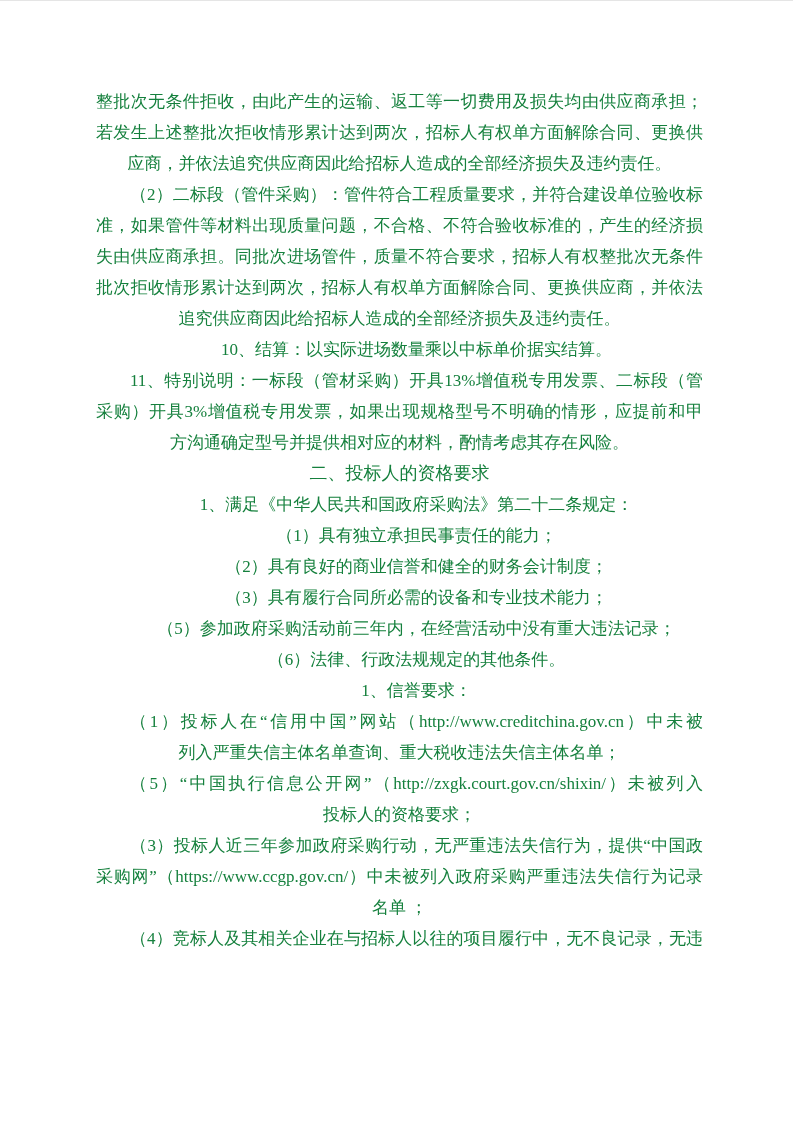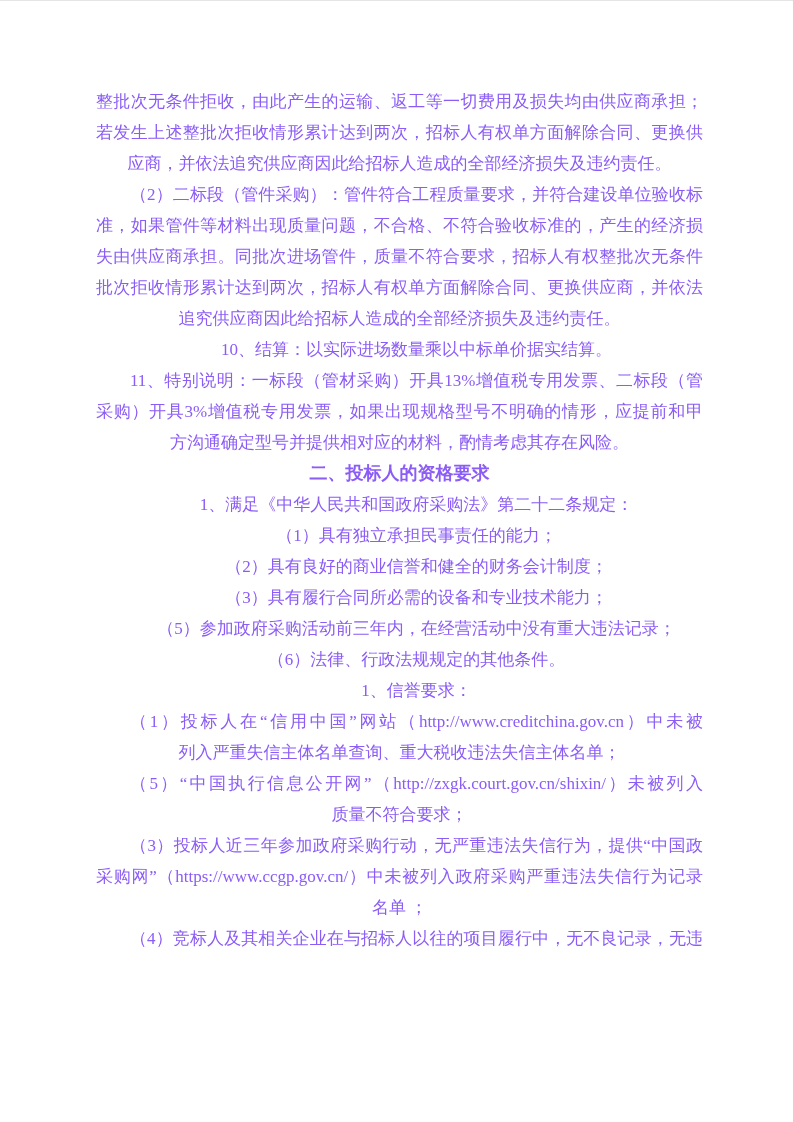--- a/index.html
+++ b/index.html
@@ -8,21 +8,21 @@
     background: #ffffff;
   }
   .page {
     position: relative;
     width: 793px;
     height: 1122px;
     box-sizing: border-box;
     background: #ffffff;
     border-top: 1px solid #e5e5e5;
     font-family: "Liberation Serif", "DejaVu Serif", serif;
-    color: #8b5cf6;
+    color: #15803d;
     overflow: hidden;
   }
   .content {
     position: absolute;
     left: 96px;
     top: 85px;
     width: 607px;
   }
   .line {
     font-size: 17px;
@@ -36,21 +36,21 @@
   
   .line.fill {
     text-align: justify;
     text-align-last: justify;
   }
   
   .line.indent {
     padding-left: 34px;
   }
   .line.heading {
-    font-weight: bold;
+    font-weight: normal;
     font-size: 18px;
   }
 </style>
 </head>
 <body>
 
 <div class="page">
   <div class="content">
       <div class="line fill">整批次无条件拒收，由此产生的运输、返工等一切费用及损失均由供应商承担；</div>
       <div class="line fill">若发生上述整批次拒收情形累计达到两次，招标人有权单方面解除合同、更换供</div>
@@ -68,19 +68,19 @@
       <div class="line indent">1、满足《中华人民共和国政府采购法》第二十二条规定：</div>
       <div class="line indent">（1）具有独立承担民事责任的能力；</div>
       <div class="line indent">（2）具有良好的商业信誉和健全的财务会计制度；</div>
       <div class="line indent">（3）具有履行合同所必需的设备和专业技术能力；</div>
       <div class="line indent">（5）参加政府采购活动前三年内，在经营活动中没有重大违法记录；</div>
       <div class="line indent">（6）法律、行政法规规定的其他条件。</div>
       <div class="line indent">1、信誉要求：</div>
       <div class="line indent fill">（1）投标人在“信用中国”网站（http://www.creditchina.gov.cn）中未被</div>
       <div class="line">列入严重失信主体名单查询、重大税收违法失信主体名单；</div>
       <div class="line indent fill">（5）“中国执行信息公开网”（http://zxgk.court.gov.cn/shixin/）未被列入</div>
-      <div class="line">质量不符合要求；</div>
+      <div class="line">投标人的资格要求；</div>
       <div class="line indent fill">（3）投标人近三年参加政府采购行动，无严重违法失信行为，提供“中国政府</div>
       <div class="line fill">采购网”（https://www.ccgp.gov.cn/）中未被列入政府采购严重违法失信行为记录</div>
       <div class="line">名单 ；</div>
       <div class="line indent fill">（4）竞标人及其相关企业在与招标人以往的项目履行中，无不良记录，无违约</div>
     </div>
 </div>
 
 </body></html>

